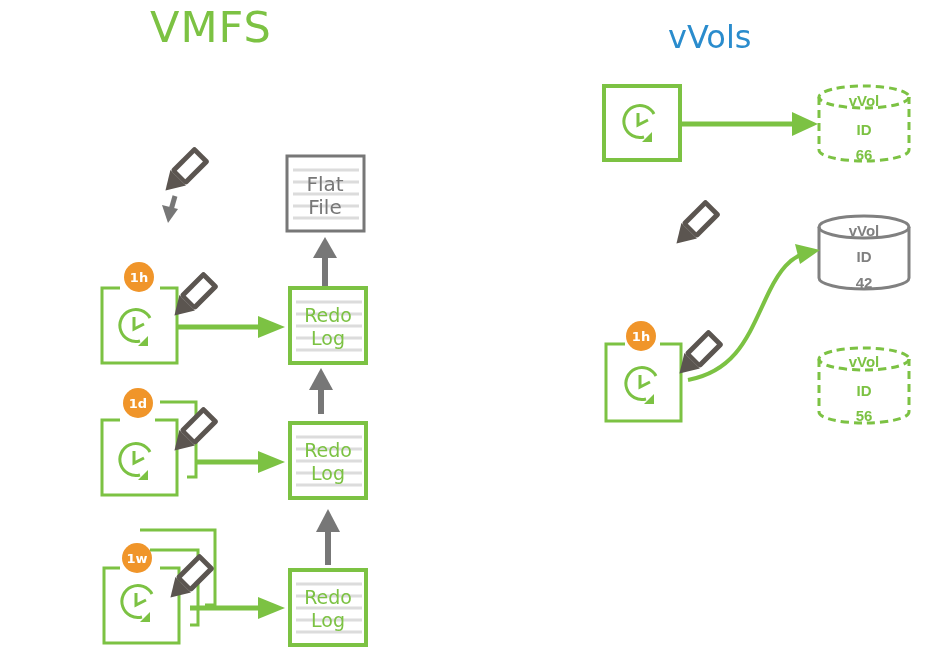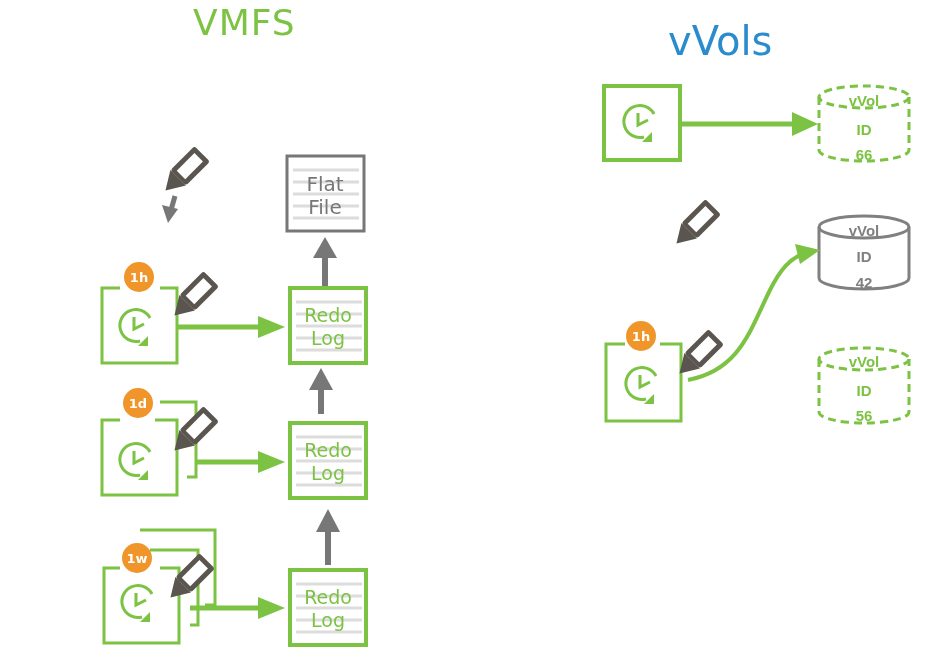--- a/index.html
+++ b/index.html
@@ -1,19 +1,19 @@
 <!DOCTYPE html>
 <html><head>
 <meta charset="utf-8">
 <style>
   html, body { margin:0; padding:0; background:#ffffff; }
   body { width:936px; height:666px; position:relative; overflow:hidden; font-family:"Liberation Sans", sans-serif; }
   .title { position:absolute; font-family:"DejaVu Sans", sans-serif; font-weight:normal; }
-  #vmfs-title { left:150px; top:2px; font-size:36px; color:#7cc243; letter-spacing:1px;margin-left:43px; }
-  #vvols-title { left:668px; top:18px; font-size:40px; color:#2a8ccd; }
+  #vmfs-title { left:150px; top:2px; font-size:43px; color:#7cc243; letter-spacing:1px; }
+  #vvols-title { left:668px; top:18px; font-size:32px; color:#2a8ccd; }
   svg#diagram { position:absolute; left:0; top:0; }
   .lbl { font-family:"DejaVu Sans", sans-serif; }
   .vlbl { font-family:"Liberation Sans", sans-serif; font-weight:bold; }
 </style>
 </head>
 <body>
 
 <div id="vmfs-title" class="title">VMFS</div>
 <div id="vvols-title" class="title">vVols</div>
 

